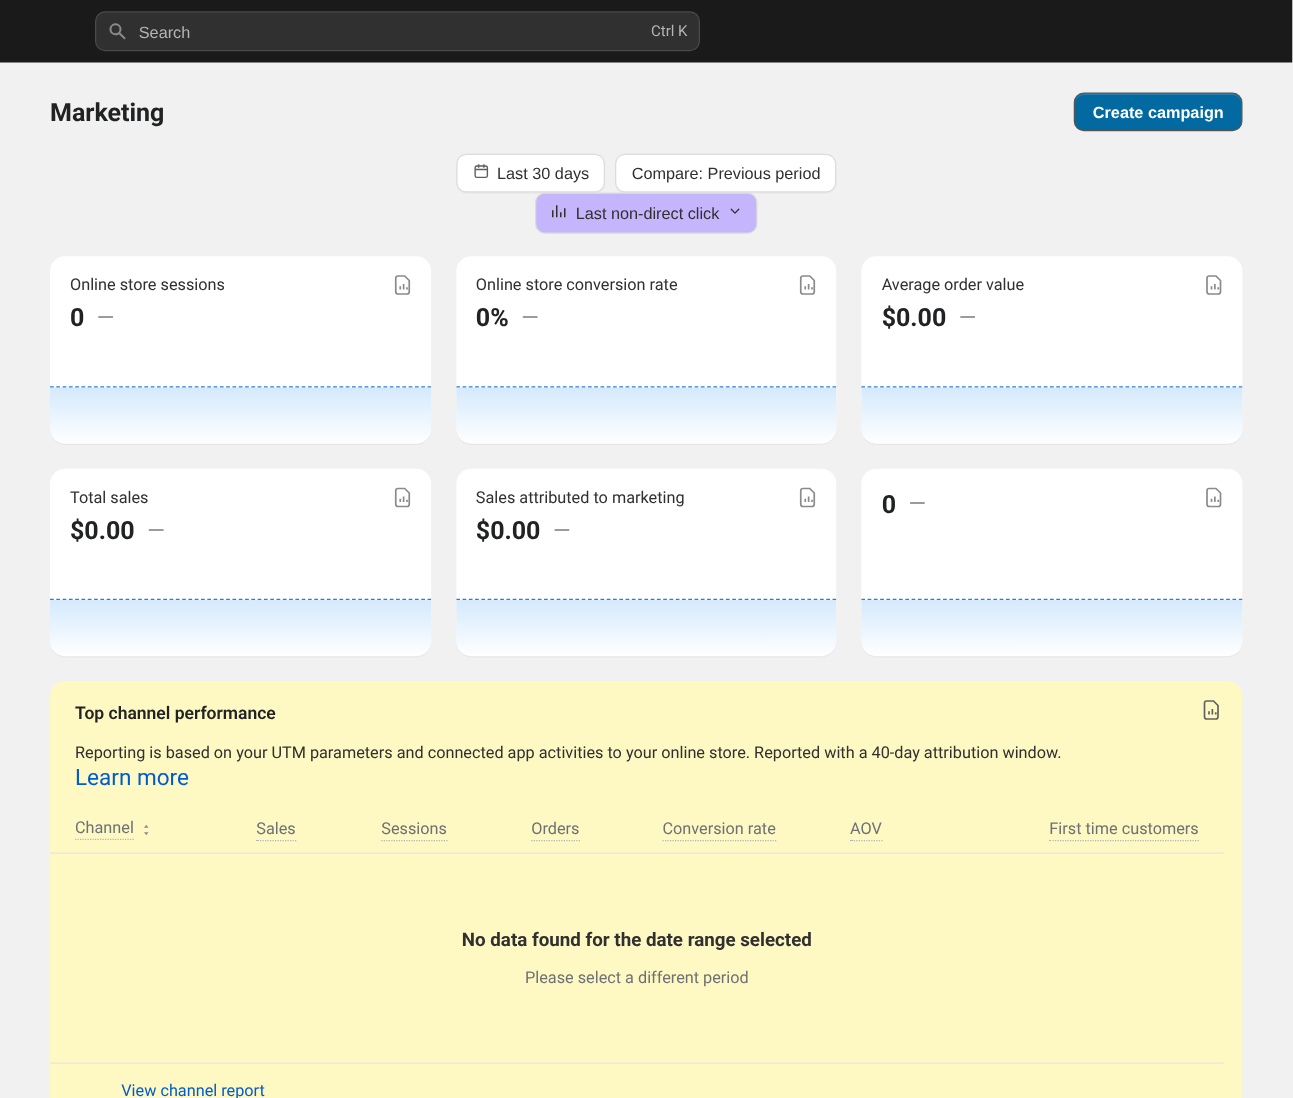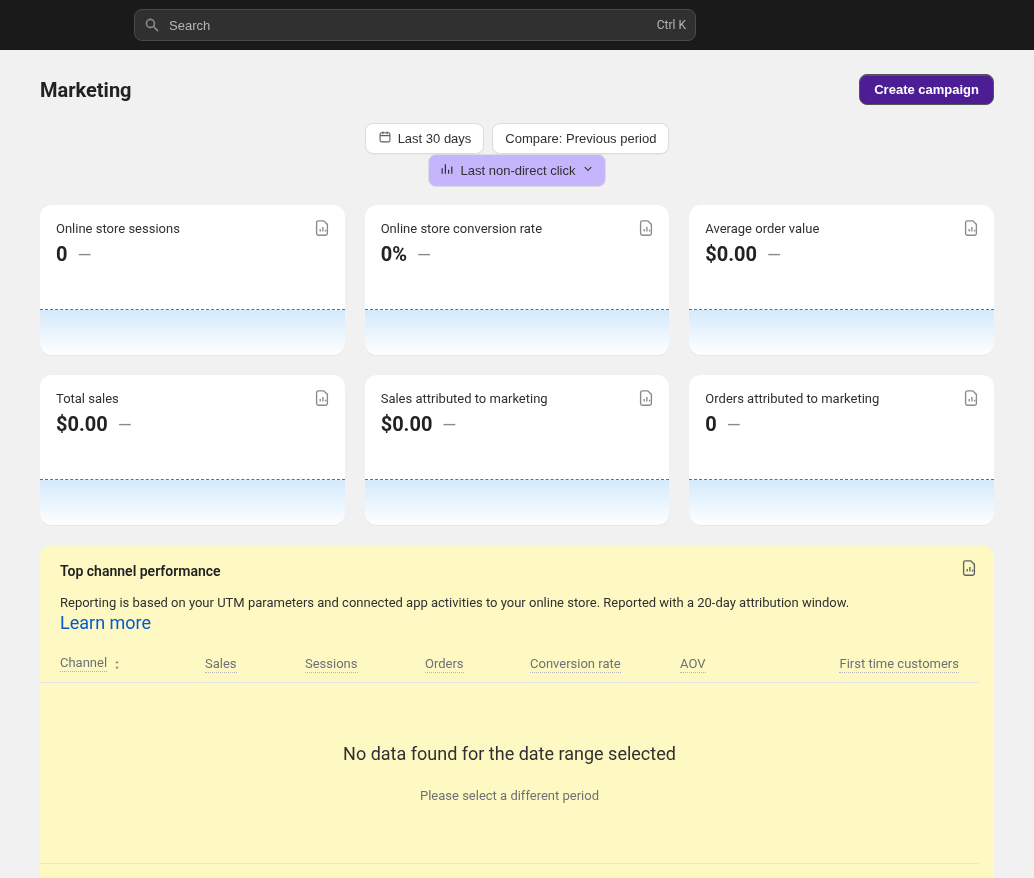--- a/index.html
+++ b/index.html
@@ -14,23 +14,23 @@
       font-size: 14px;
     }
     .top-bar {
       background: #1a1a1a;
       height: 50px;
       display: flex;
       align-items: center;
       padding: 0 22px;
     }
     .search-wrapper {
-      margin-left: 112px;
+      margin-left: 54px;
       position: relative;
-      width: 562px;
+      width: 484px;
     }
     .search-input {
       width: 100%;
       height: 32px;
       background: #303030;
       border: 1px solid #4a4a4a;
       border-radius: 8px;
       padding: 0 60px 0 34px;
       color: #b5b5b5;
       font-size: 13px;
@@ -64,21 +64,21 @@
       justify-content: space-between;
       align-items: center;
       margin-bottom: 18px;
     }
     .page-title {
       font-size: 20px;
       font-weight: 700;
       color: #202223;
     }
     .btn-primary {
-      background: #4c1d95;
+      background: #0369a1;
       color: #fff;
       border: 1.5px solid #555;
       border-radius: 8px;
       padding: 7px 14px;
       font-size: 13px;
       font-weight: 600;
       cursor: pointer;
       box-shadow: inset 0 1px 0 rgba(255,255,255,0.15);
     }
     .filters-row {
@@ -254,24 +254,24 @@
     .sort-icon {
       width: 12px;
       height: 12px;
       color: #8a8a8a;
     }
     .empty-state {
       text-align: center;
       padding: 60px 20px;
     }
     .empty-title {
-      font-size: 18px;
+      font-size: 15px;
       color: #303030;
-      font-weight: 400;
-      margin-bottom: 24px;
+      font-weight: 700;
+      margin-bottom: 14px;
     }
     .empty-sub {
       font-size: 13px;
       color: #6d7175;
     }
     .panel-footer {
       border-top: 1px solid #e3e3e3;
       padding: 14px 20px;
     }
     .view-report {
@@ -422,21 +422,20 @@
             <path d="M8 14v-3M11 14V9M14 14v-2"></path>
           </svg>
       </span>
       <div class="card-chart">
         <div class="chart-line"></div>
         <div class="chart-fill"></div>
       </div>
     </div>
 
     <div class="card">
-      <div class="card-title">Orders attributed to marketing</div>
       <div class="card-value-row">
         <span class="card-value">0</span>
         <span class="card-dash">—</span>
       </div>
       <span class="card-report-icon">
         <svg viewBox="0 0 20 20" fill="none" stroke="currentColor" stroke-width="1.5">
             <path d="M6 2h6l4 4v10a2 2 0 01-2 2H6a2 2 0 01-2-2V4a2 2 0 012-2z"></path>
             <path d="M8 14v-3M11 14V9M14 14v-2"></path>
           </svg>
       </span>
@@ -450,21 +449,21 @@
 
   <div class="panel">
     <span class="panel-report-icon">
       <svg viewBox="0 0 20 20" fill="none" stroke="currentColor" stroke-width="1.5">
           <path d="M6 2h6l4 4v10a2 2 0 01-2 2H6a2 2 0 01-2-2V4a2 2 0 012-2z"></path>
           <path d="M8 14v-3M11 14V9M14 14v-2"></path>
         </svg>
     </span>
     <div class="panel-inner">
       <div class="panel-title">Top channel performance</div>
-      <div class="panel-desc">Reporting is based on your UTM parameters and connected app activities to your online store. Reported with a 20-day attribution window.</div>
+      <div class="panel-desc">Reporting is based on your UTM parameters and connected app activities to your online store. Reported with a 40-day attribution window.</div>
       <a class="learn-more">Learn more</a>
     </div>
 
     <div class="table-header">
       <div class="th-channel">
         <span class="th">Channel</span>
         <span class="sort-icon">
           <svg viewBox="0 0 20 20" fill="currentColor">
               <path d="M10 3l3 4H7l3-4zM10 17l-3-4h6l-3 4z"></path>
             </svg>

